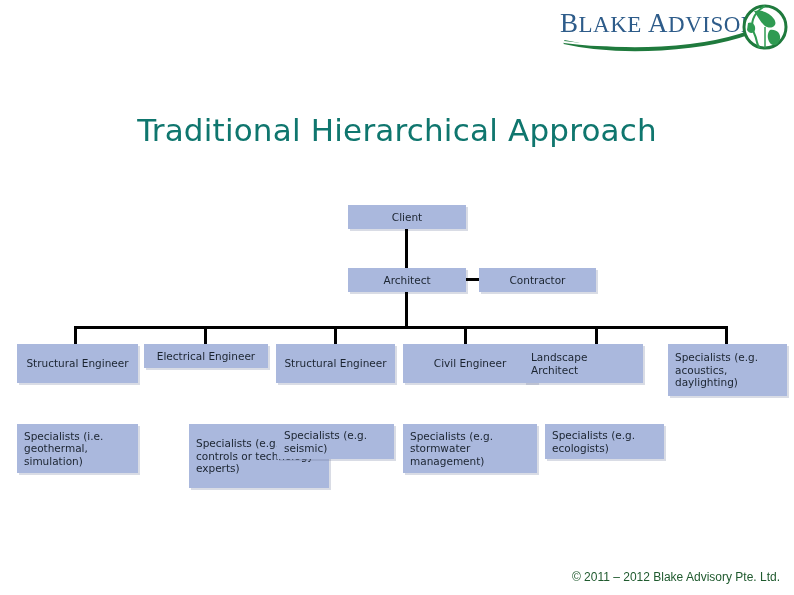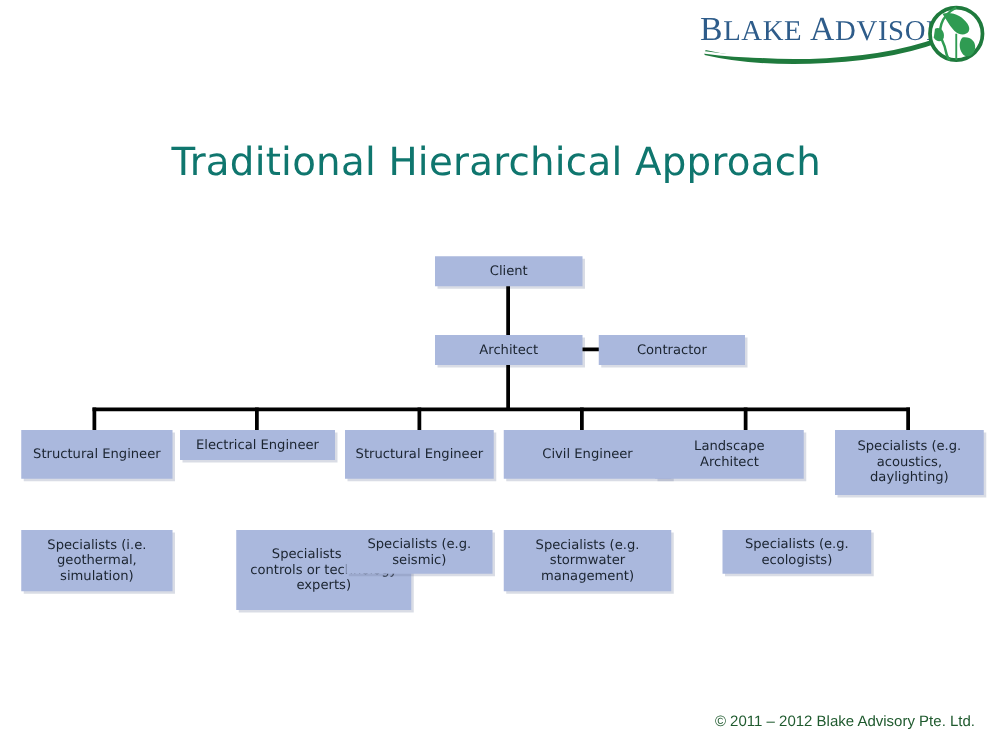--- a/index.html
+++ b/index.html
@@ -66,21 +66,20 @@
     top: 0;
     width: 794px;
     height: 595px;
   }
   .node {
     position: absolute;
     background: #aab8dd;
     color: #1b2430;
     font-size: 10.5px;
     line-height: 12.5px;
-    text-align: center;
     display: flex;
     align-items: center;
     justify-content: center;
     box-sizing: border-box;
     padding: 2px 7px;
     font-family: "DejaVu Sans", sans-serif;
   }
   .node.shadow {
     box-shadow: 2px 2px 0 rgba(120,130,160,0.28);
   }
@@ -154,17 +153,17 @@
   <div class="node shadow" style="left:144px; top:344px; width:124px; height:24px;">Electrical Engineer</div>
   <div class="node shadow" style="left:276px; top:344px; width:119px; height:39px;">Structural Engineer</div>
   <div class="node shadow" style="left:403px; top:344px; width:134px; height:39px;">Civil Engineer</div>
   <div class="node shadow" style="left:524px; top:344px; width:119px; height:39px;">Landscape Architect</div>
   <div class="node shadow" style="left:668px; top:344px; width:119px; height:52px;">Specialists (e.g. acoustics, daylighting)</div>
 
   <div class="node shadow" style="left:17px; top:424px; width:121px; height:49px;">Specialists (i.e. geothermal, simulation)</div>
   <div class="node shadow" style="left:150px; top:424px; width:140px; height:64px;margin-left:39px;">Specialists (e.g. controls or technology experts)</div>
   <div class="node shadow" style="left:277px; top:424px; width:117px; height:35px;">Specialists (e.g. seismic)</div>
   <div class="node shadow" style="left:403px; top:424px; width:134px; height:49px;">Specialists (e.g. stormwater management)</div>
-  <div class="node shadow" style="left:545px; top:424px; width:119px; height:35px;margin-left:33px;">Specialists (e.g. ecologists)</div>
+  <div class="node shadow" style="left:545px; top:424px; width:119px; height:35px;">Specialists (e.g. ecologists)</div>
 
 </div>
 
 <div id="footer">© 2011 – 2012 Blake Advisory Pte. Ltd.</div>
 
 </body></html>

